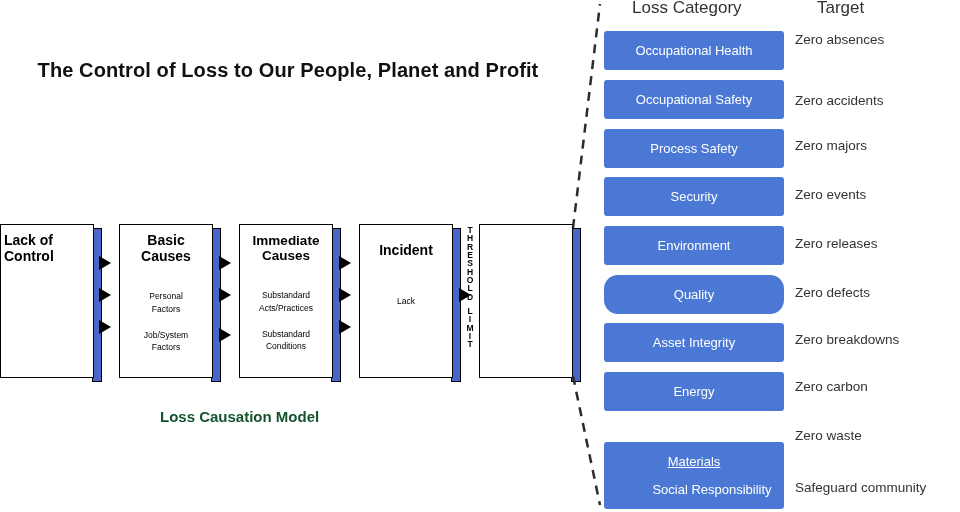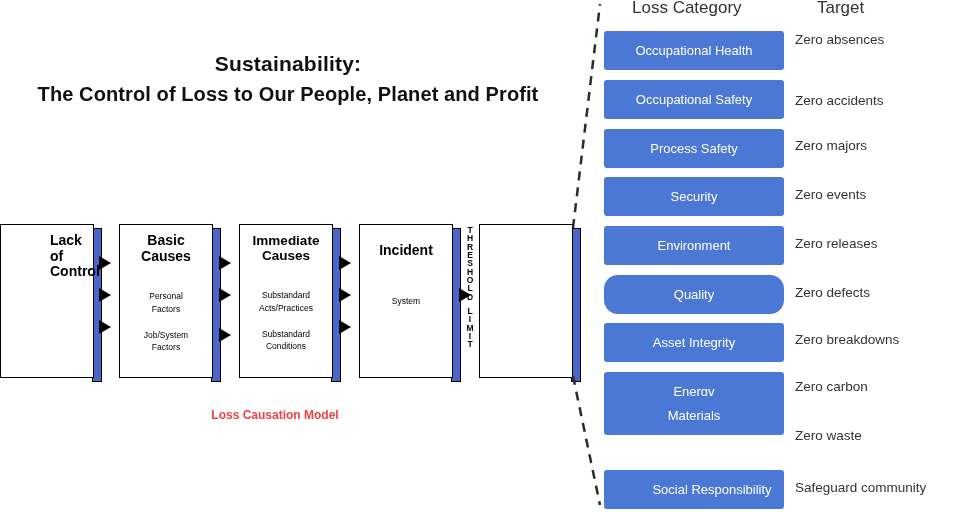--- a/index.html
+++ b/index.html
@@ -25,42 +25,41 @@
   .lc-bullets div{font-size:8.5px;line-height:1.5;}
 
   .arrow{position:absolute;width:0;height:0;border-top:7px solid transparent;
          border-bottom:7px solid transparent;border-left:12px solid #000;}
 
   
   .threshold{position:absolute;left:462px;top:226px;width:16px;height:152px;
              font-size:8.5px;font-weight:bold;color:#000;text-align:center;
              line-height:0.98;letter-spacing:0;}
 
-  .lcm-label{position:absolute;left:160px;top:408px;width:230px;text-align:center;
-             font-size:12px;font-weight:bold;color:#ef4444;}
+  .lcm-label{position:absolute;left:160px;top:408px;width:230px;
+             font-size:15px;font-weight:bold;color:#14532d;}
 
   
   .col-head{position:absolute;font-size:17px;color:#333;}
   .cat-chip{position:absolute;left:604px;width:180px;height:39px;background:#4a78d4;
             border-radius:3px;color:#ffffff;font-size:13px;display:flex;
             align-items:center;justify-content:center;box-sizing:border-box;}
   .target-txt{position:absolute;left:795px;font-size:13.5px;color:#333;white-space:nowrap;}
   svg.dashes{position:absolute;left:0;top:0;width:960px;height:512px;pointer-events:none;}
 </style>
 </head>
 <body>
 
 <div class="title-block">
-  <div class="title-line1">Sustainability:</div>
   <div class="title-line2">The Control of Loss to Our People, Planet and Profit</div>
 </div>
 
 <div class="lc-shadow" style="left:92px;"></div>
 <div class="lc-box" style="left:0px;">
-  <div class="lc-head" style="text-align:left;padding-left:12px;margin-left:37px;">
+  <div class="lc-head" style="text-align:left;padding-left:3px;">
     <div>Lack of</div>
     <div>Control</div>
   </div>
 </div>
 
 <div class="lc-shadow" style="left:211px;"></div>
 <div class="lc-box" style="left:119px;">
   <div class="lc-head">
     <div>Basic</div>
     <div>Causes</div>
@@ -94,21 +93,21 @@
     </div>
   </div>
 </div>
 
 <div class="lc-shadow" style="left:451px;"></div>
 <div class="lc-box" style="left:359px;">
   <div class="lc-head" style="padding-top:18px;">
     <div>Incident</div>
   </div>
   <div class="lc-body" style="margin-top:36px;">
-    <div>System</div>
+    <div>Lack</div>
   </div>
 </div>
 
 <div class="lc-shadow" style="left:571px;"></div>
 <div class="lc-box" style="left:479px;">
 </div>
 
 <div class="arrow" style="left:99px;top:256px;"></div>
 <div class="arrow" style="left:99px;top:288px;"></div>
 <div class="arrow" style="left:99px;top:320px;"></div>
@@ -152,21 +151,21 @@
 <div class="col-head" style="left:817px;top:-2px;">Target</div>
 
 <div class="cat-chip" style="top:31px;">Occupational Health</div>
 <div class="cat-chip" style="top:80px;">Occupational Safety</div>
 <div class="cat-chip" style="top:129px;">Process Safety</div>
 <div class="cat-chip" style="top:177px;">Security</div>
 <div class="cat-chip" style="top:226px;">Environment</div>
 <div class="cat-chip" style="top:275px;border-radius:14px;">Quality</div>
 <div class="cat-chip" style="top:323px;">Asset Integrity</div>
 <div class="cat-chip" style="top:372px;">Energy</div>
-<div class="cat-chip" style="top:396px;">Materials</div>
+<div class="cat-chip" style="top:442px;text-decoration:underline;">Materials</div>
 <div class="cat-chip" style="top:470px;padding-left:36px;">Social Responsibility</div>
 
 <div class="target-txt" style="top:32px;">Zero absences</div>
 <div class="target-txt" style="top:93px;">Zero accidents</div>
 <div class="target-txt" style="top:138px;">Zero majors</div>
 <div class="target-txt" style="top:187px;">Zero events</div>
 <div class="target-txt" style="top:236px;">Zero releases</div>
 <div class="target-txt" style="top:285px;">Zero defects</div>
 <div class="target-txt" style="top:332px;">Zero breakdowns</div>
 <div class="target-txt" style="top:379px;">Zero carbon</div>

